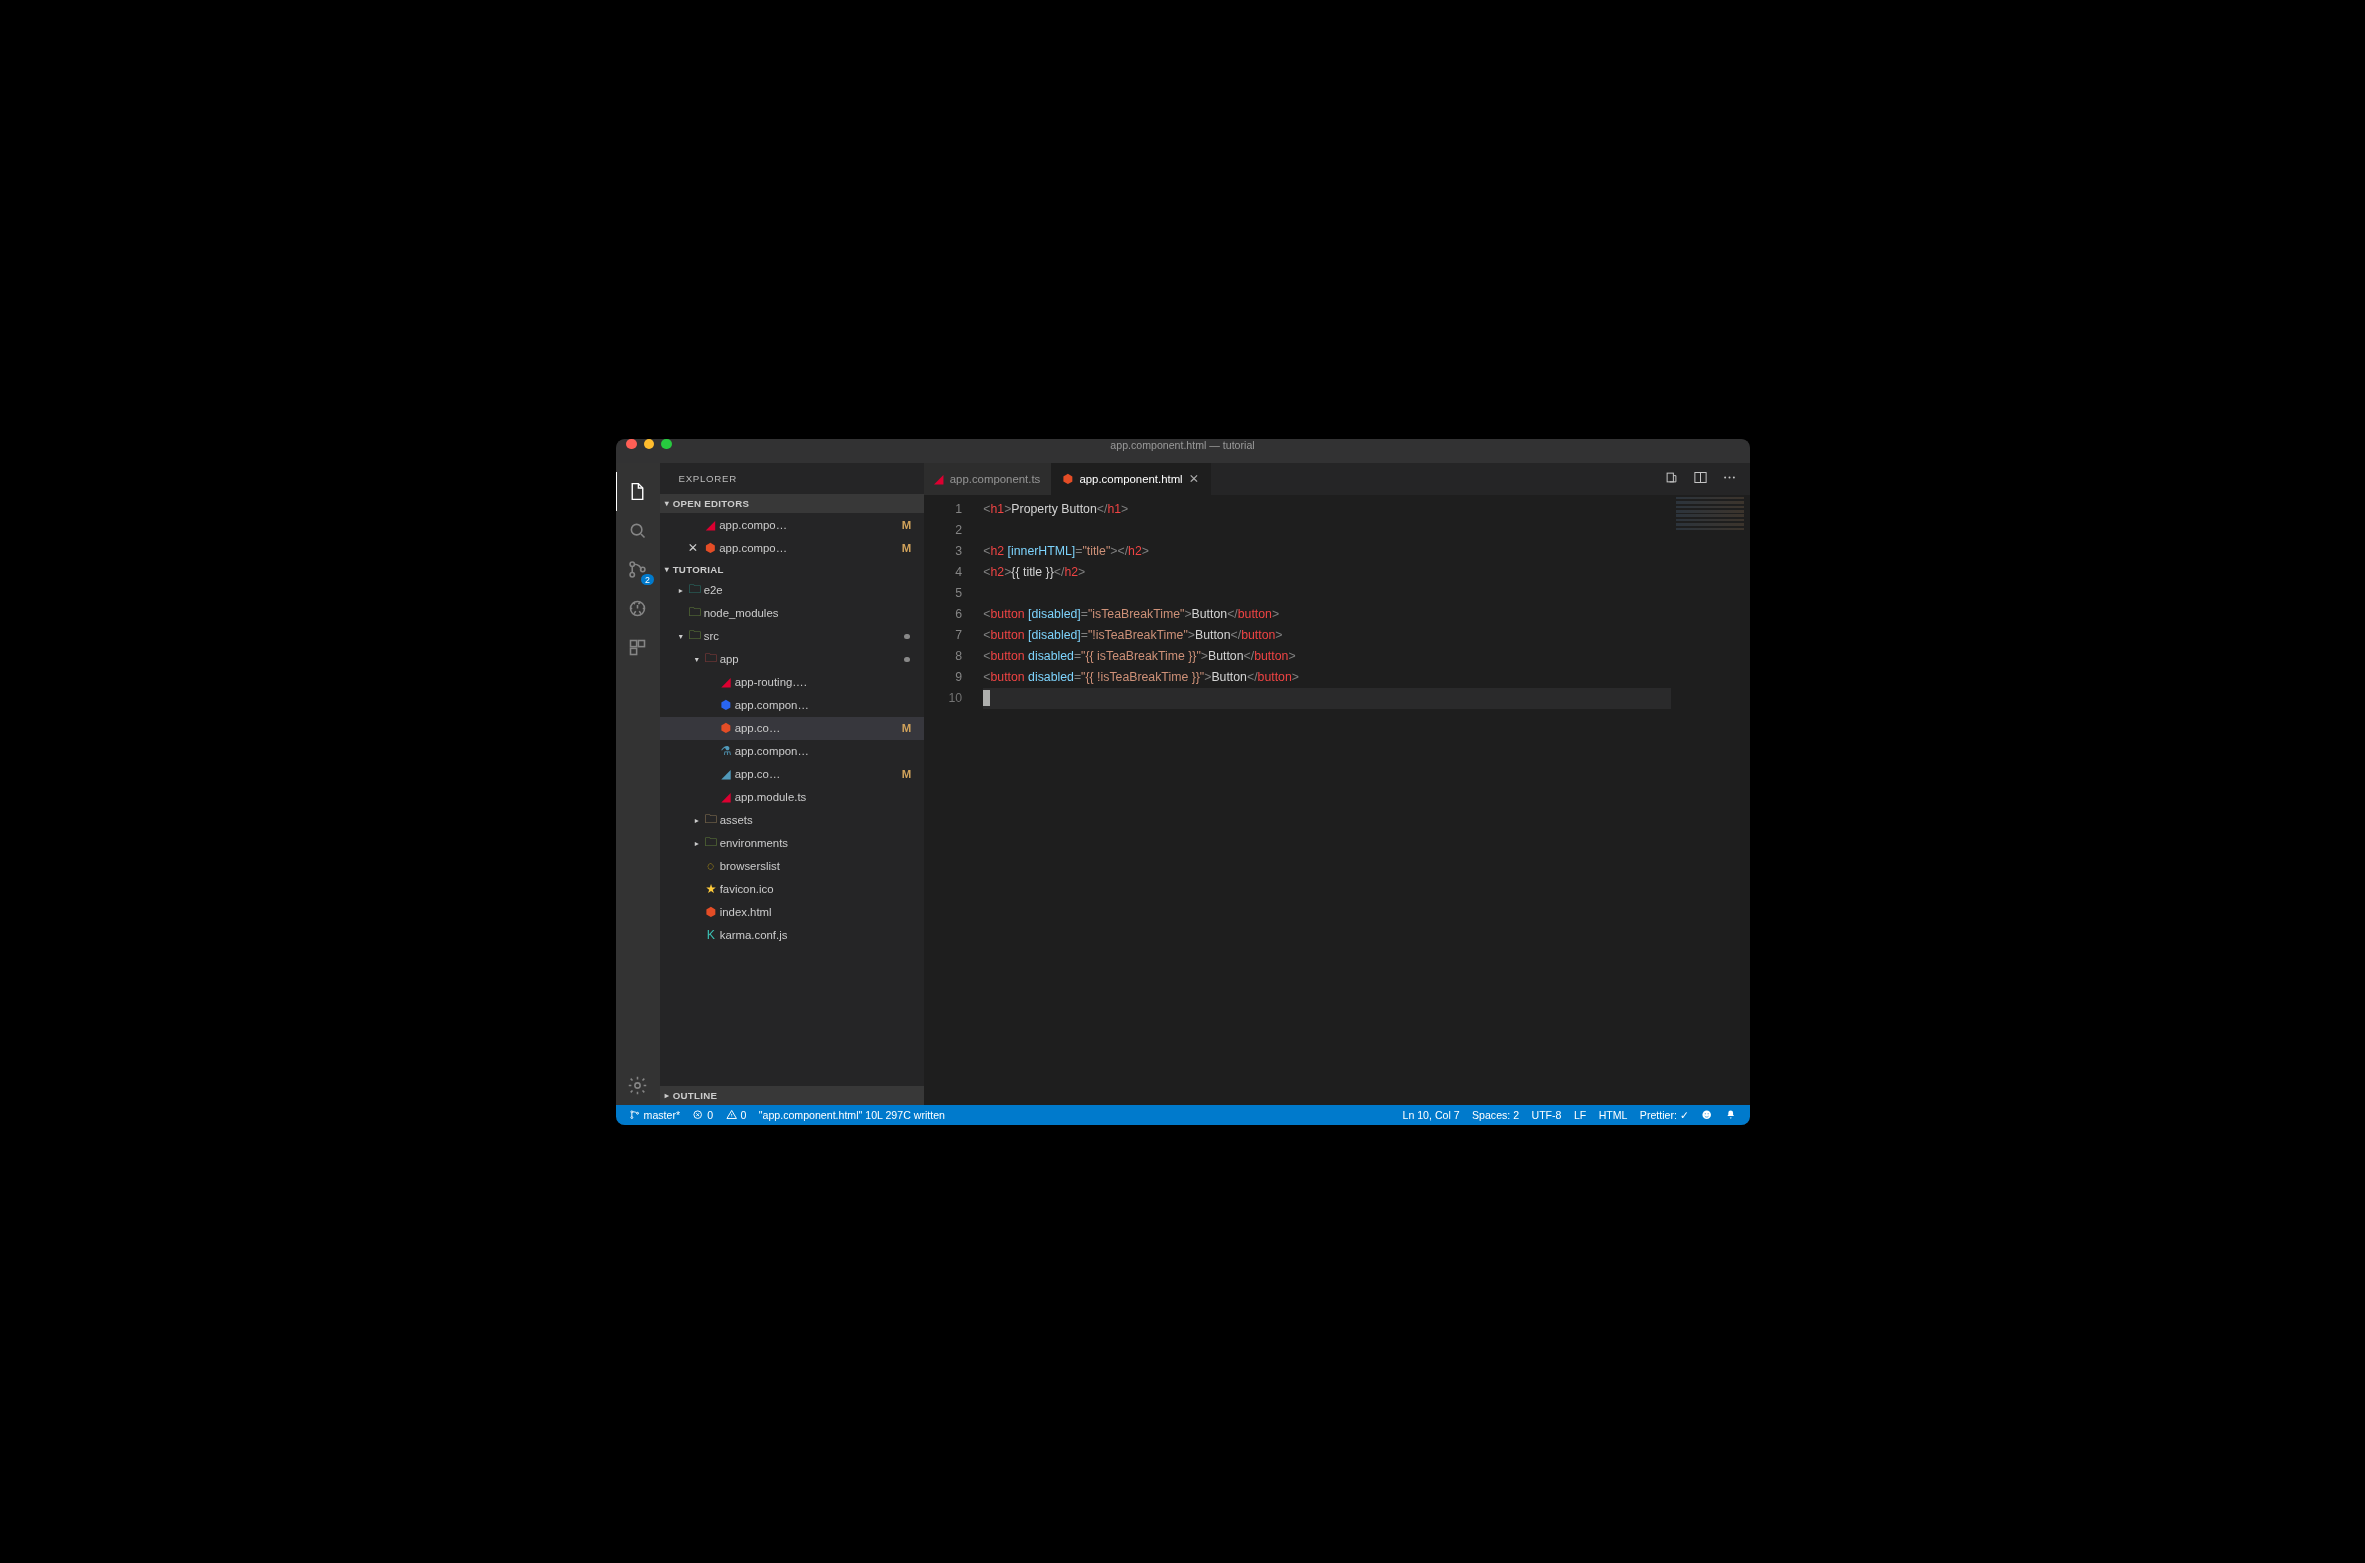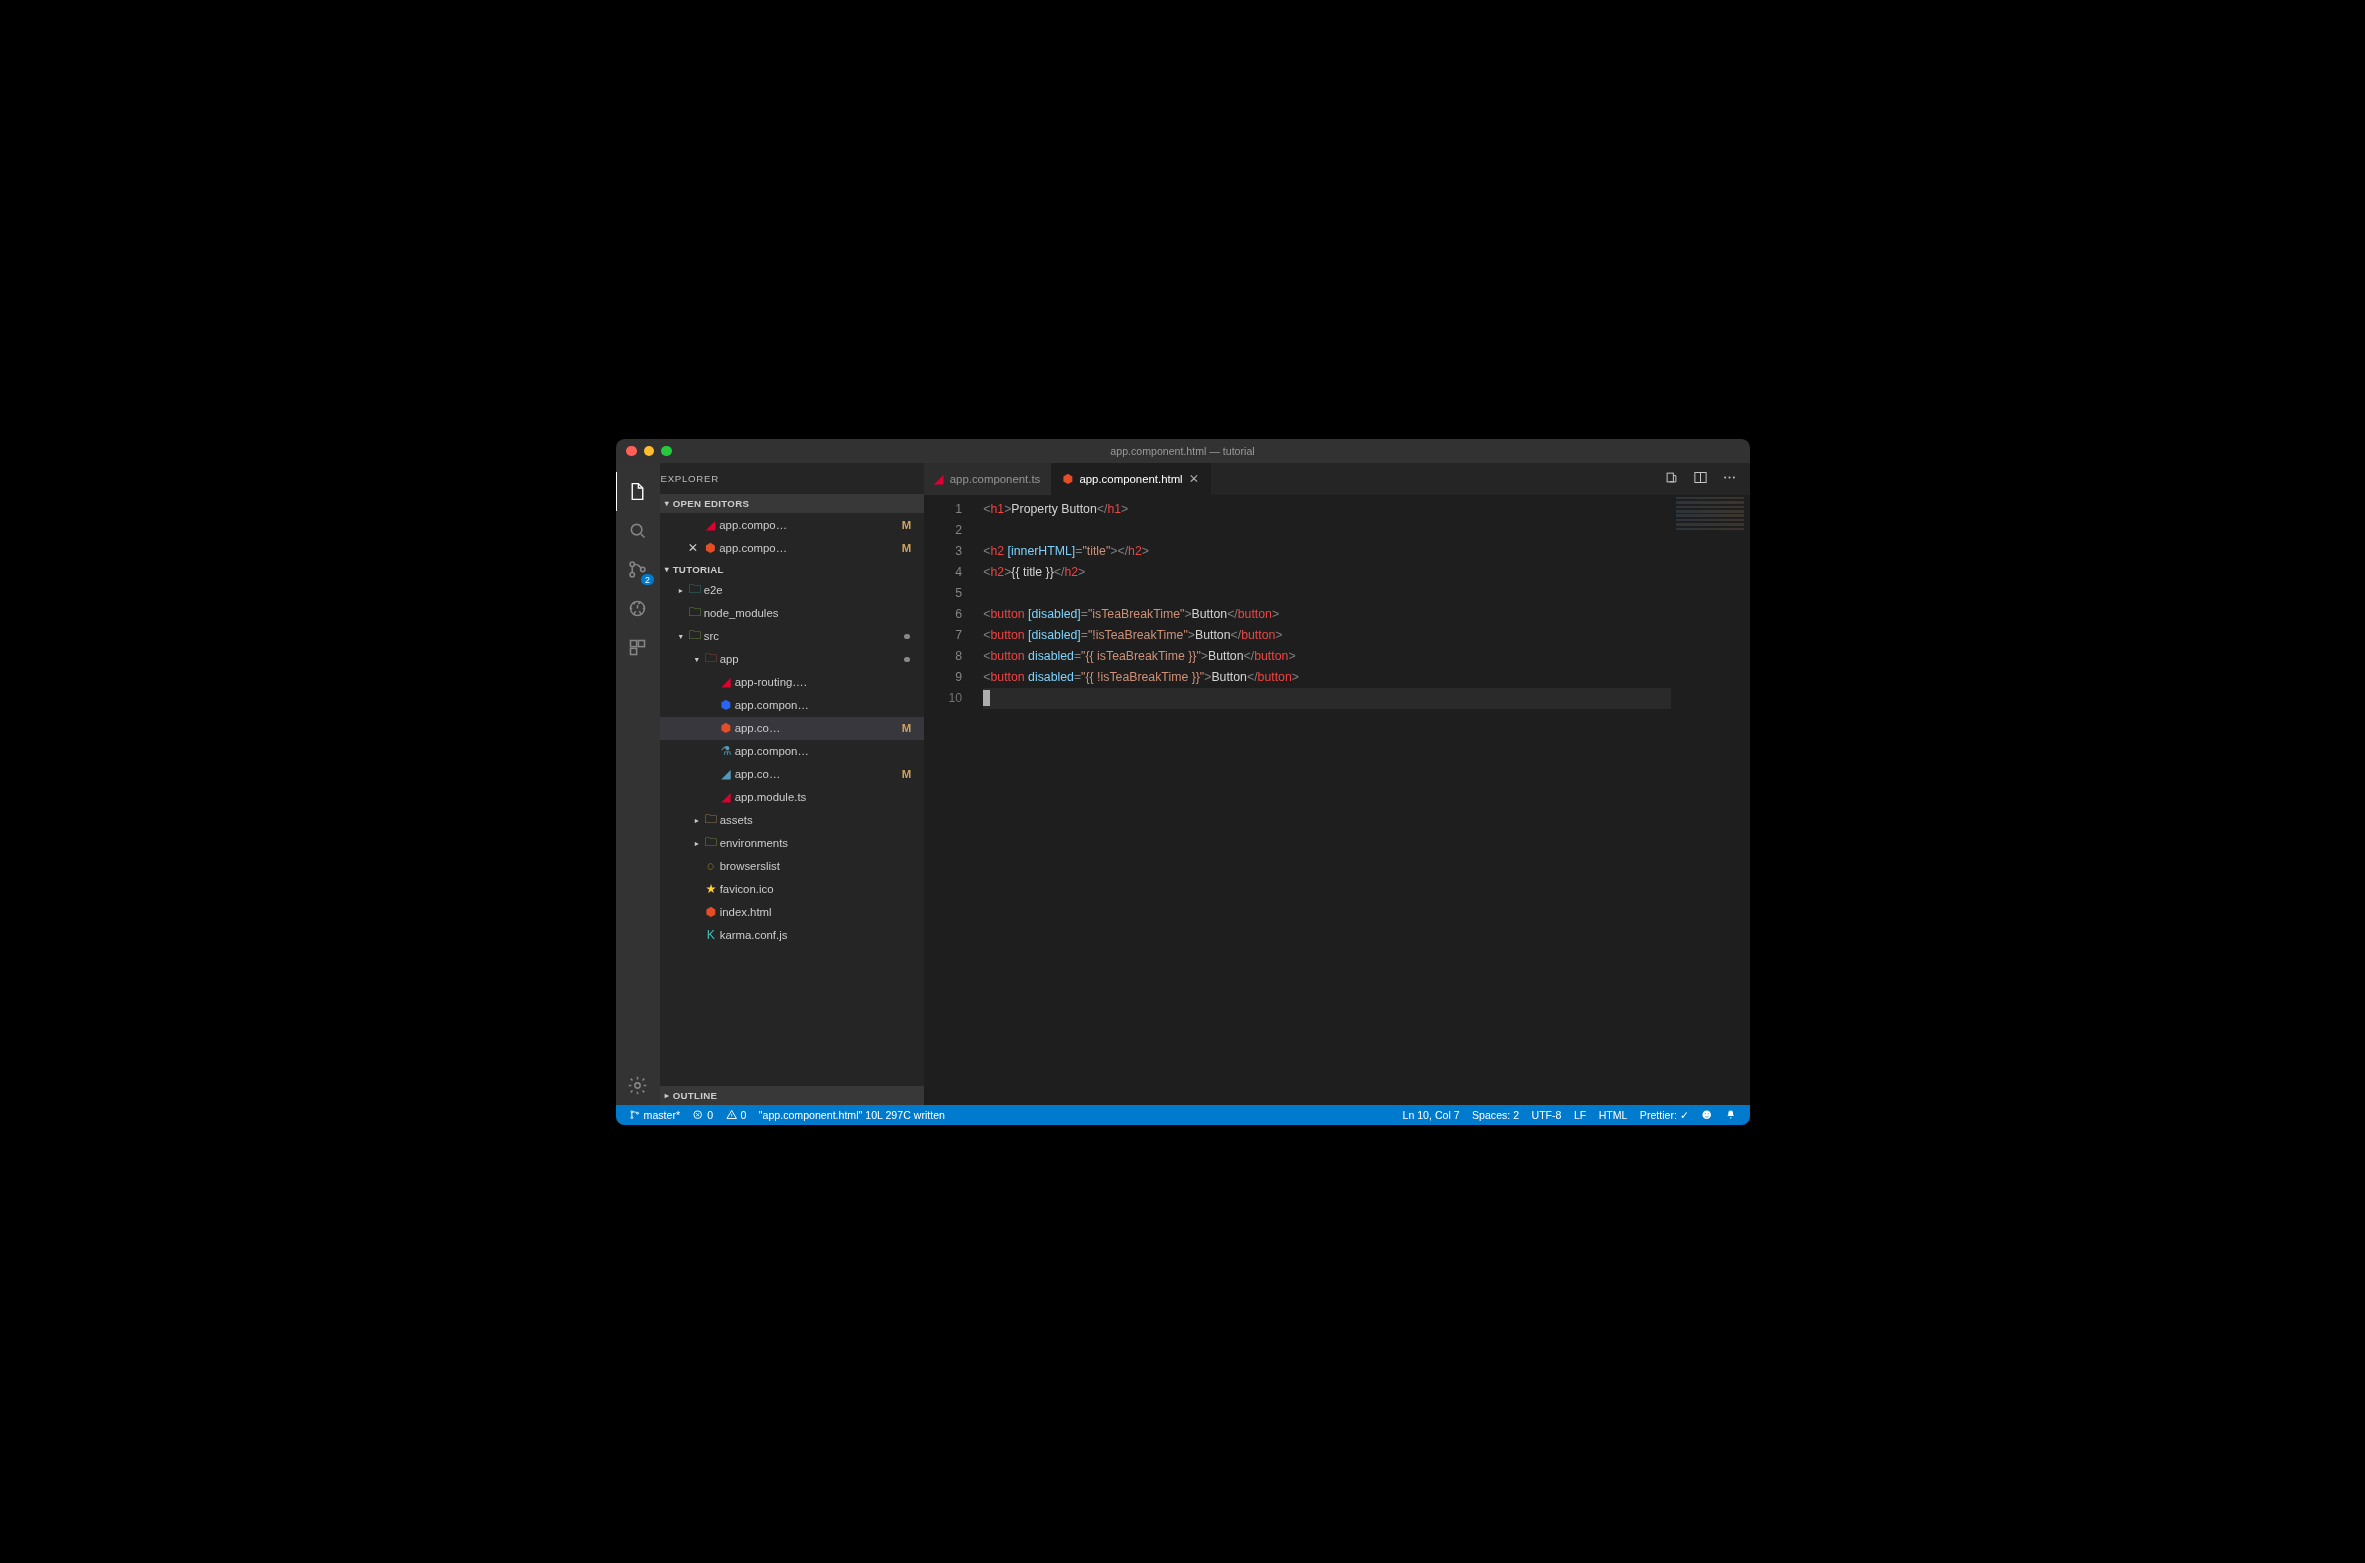--- a/index.html
+++ b/index.html
@@ -1,32 +1,32 @@
 <!DOCTYPE html>
 <html style="font-size:14px"><head>
 <meta charset="utf-8">
 <style>
 * { margin:0; padding:0; box-sizing:border-box; font-family:-apple-system,BlinkMacSystemFont,"Segoe UI",sans-serif; }
 body { background:#000; display:flex; align-items:center; justify-content:center; min-height:100vh; }
 .window { width:1134px; height:686px; background:#1e1e1e; border-radius:8.8px; overflow:hidden; display:flex; flex-direction:column; box-shadow:0 17.6px 53px rgba(0,0,0,.6); }
-.titlebar { height:24.6px; background:#323233; display:flex; align-items:center; padding:0 10.6px; position:relative; }
+.titlebar { height:24.6px; background:#323233; display:flex; align-items:flex-start; padding:0 10.6px; position:relative; }
 .traffic { display:flex; gap:7px; }
 .dot { width:10.6px; height:10.6px; border-radius:50%; }
 .dot.r{background:#ff5f56}.dot.y{background:#ffbd2e}.dot.g{background:#27c93f}
 .titlebar-title { position:absolute; left:50%; transform:translateX(-50%); font-size:10.6px; color:#9a9a9a; }
 .body { flex:1; display:flex; min-height:0; }
 .activitybar { width:44px; background:#333333; display:flex; flex-direction:column; align-items:center; padding-top:8.8px; }
 .activitybar .ab { width:44px; height:39px; display:flex; align-items:center; justify-content:center; color:#858585; cursor:pointer; position:relative; }
 .activitybar .ab.active { color:#fff; }
 .activitybar .ab.active::before { content:''; position:absolute; left:0; top:0; bottom:0; width:1.8px; background:#fff; }
 .ab svg{width:21px;height:21px}
 .ab .badge { position:absolute; bottom:3.5px; right:5.3px; background:#007acc; color:#fff; border-radius:8.8px; font-size:8.8px; padding:0.9px 4.4px; }
 .activitybar .spacer { flex:1; }
 .sidebar { width:264px; background:#252526; display:flex; flex-direction:column; color:#ccc; font-size:11.4px; min-width:0;}
-.sidebar-title { height:31px; display:flex; align-items:center; padding:0 1px; color:#bbb; font-size:9.7px; letter-spacing:0.7px; }
+.sidebar-title { height:31px; display:flex; align-items:center; padding:0 19px; color:#bbb; font-size:9.7px; letter-spacing:0.7px; }
 .section-hdr { background:#383838; height:19.3px; display:flex; align-items:center; padding:0 5.3px; font-size:9.7px; font-weight:600; color:#ccc; cursor:pointer; letter-spacing:0.3px;}
 .section-hdr .tw{margin-right:3.5px;font-size:8px;color:#ccc;}
 .section-hdr.alt { background:transparent; }
 .item { height:23px; display:flex; align-items:center; padding-right:7px; cursor:pointer; white-space:nowrap; overflow:hidden;}
 .item.sel { background:#37373d;}
 .item .tw { width:10.6px; font-size:8px; color:#ccc; text-align:center;}
 .item .ic { width:17.6px; display:flex; justify-content:center; font-size:12.3px;}
 .item .lbl { flex:1; overflow:hidden; text-overflow:ellipsis; color:#ccc;}
 .item .mk { color:#d0a25b; font-weight:600; padding:0 5.3px;}
 .item .mod-dot { width:5.3px;height:5.3px;border-radius:50%;background:#888;margin-right:7px;}

